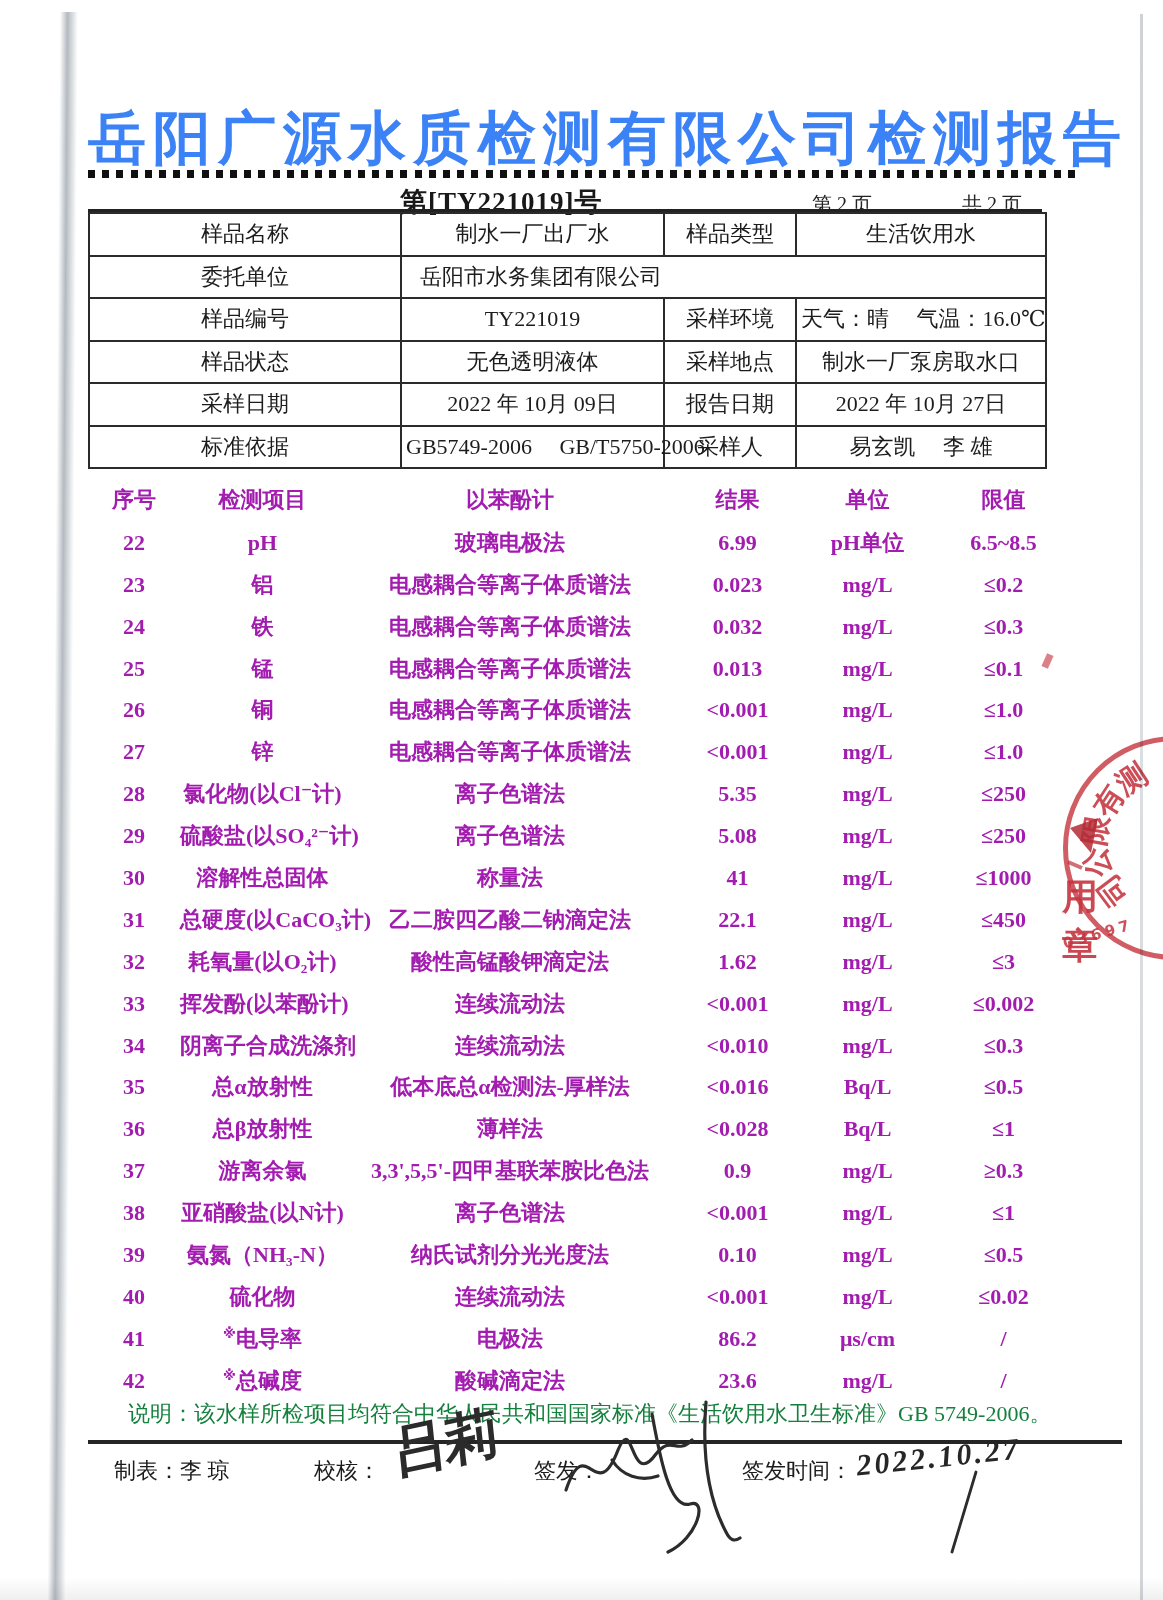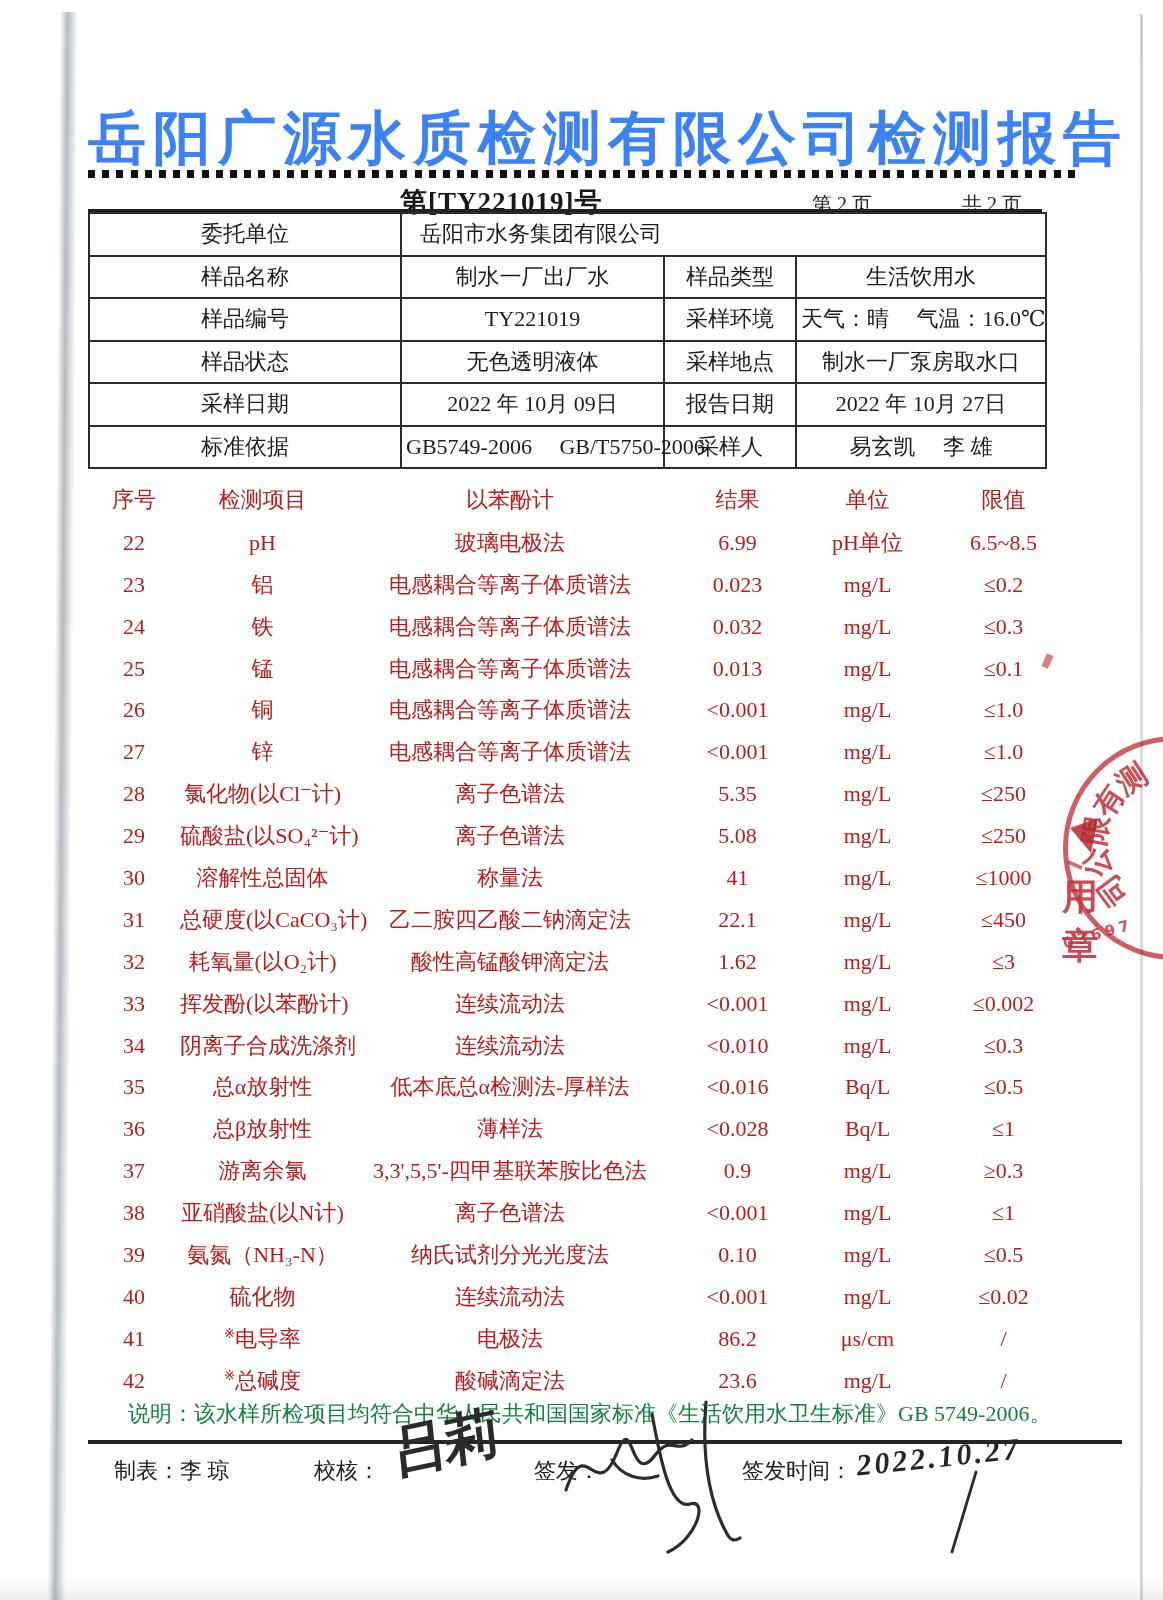--- a/index.html
+++ b/index.html
@@ -31,21 +31,21 @@
   .top-rule{position:absolute;left:88px;top:209px;width:954px;height:3px;background:#222;}
   
   table.info{position:absolute;left:88px;top:212px;width:957px;border-collapse:collapse;
     table-layout:fixed;font-size:22px;color:#1c1c1c;}
   table.info td{border:2px solid #2b2b2b;height:40.5px;text-align:center;
     white-space:nowrap;overflow:visible;padding:0 4px;}
   table.info td.i-left{text-align:left;padding-left:18px;}
   
   .results{position:absolute;left:88px;top:480px;width:984px;display:grid;
     grid-template-columns:92px 165px 330px 125px 135px 137px;
-    grid-auto-rows:41.9px;font-size:22px;color:#b91c1c;}
+    grid-auto-rows:41.9px;font-size:22px;color:#a21caf;font-weight:bold;}
   .results .hcell{height:40px;line-height:40px;}
   .results div{text-align:center;line-height:41.9px;white-space:nowrap;}
   .results sup{font-size:60%;vertical-align:super;line-height:0;}
   
   .note{position:absolute;left:128px;top:1399px;width:920px;font-size:22px;
     color:#15803d;white-space:nowrap;}
   .bottom-rule{position:absolute;left:88px;top:1440px;width:1034px;height:3.5px;background:#252525;}
   .f-item{position:absolute;font-size:22px;color:#1c1c1c;white-space:nowrap;}
   .hand-luli{position:absolute;left:392px;top:1406px;font-size:56px;font-weight:700;
     color:#2b2b2b;transform:rotate(-12deg) skewX(-6deg);letter-spacing:-4px;}
@@ -89,28 +89,28 @@
 
   <table class="info">
     <colgroup>
         <col style="width:312px">
         <col style="width:263px">
         <col style="width:132px">
         <col style="width:250px">
       </colgroup>
     <tbody>
         <tr>
-          <td>委托单位</td>
-          <td colspan="3" class="i-left">岳阳市水务集团有限公司</td>
-        </tr>
-        <tr>
           <td>样品名称</td>
           <td>制水一厂出厂水</td>
           <td>样品类型</td>
           <td>生活饮用水</td>
+        </tr>
+        <tr>
+          <td>委托单位</td>
+          <td colspan="3" class="i-left">岳阳市水务集团有限公司</td>
         </tr>
         <tr>
           <td>样品编号</td>
           <td>TY221019</td>
           <td>采样环境</td>
           <td>天气：晴　 气温：16.0℃</td>
         </tr>
         <tr>
           <td>样品状态</td>
           <td>无色透明液体</td>

